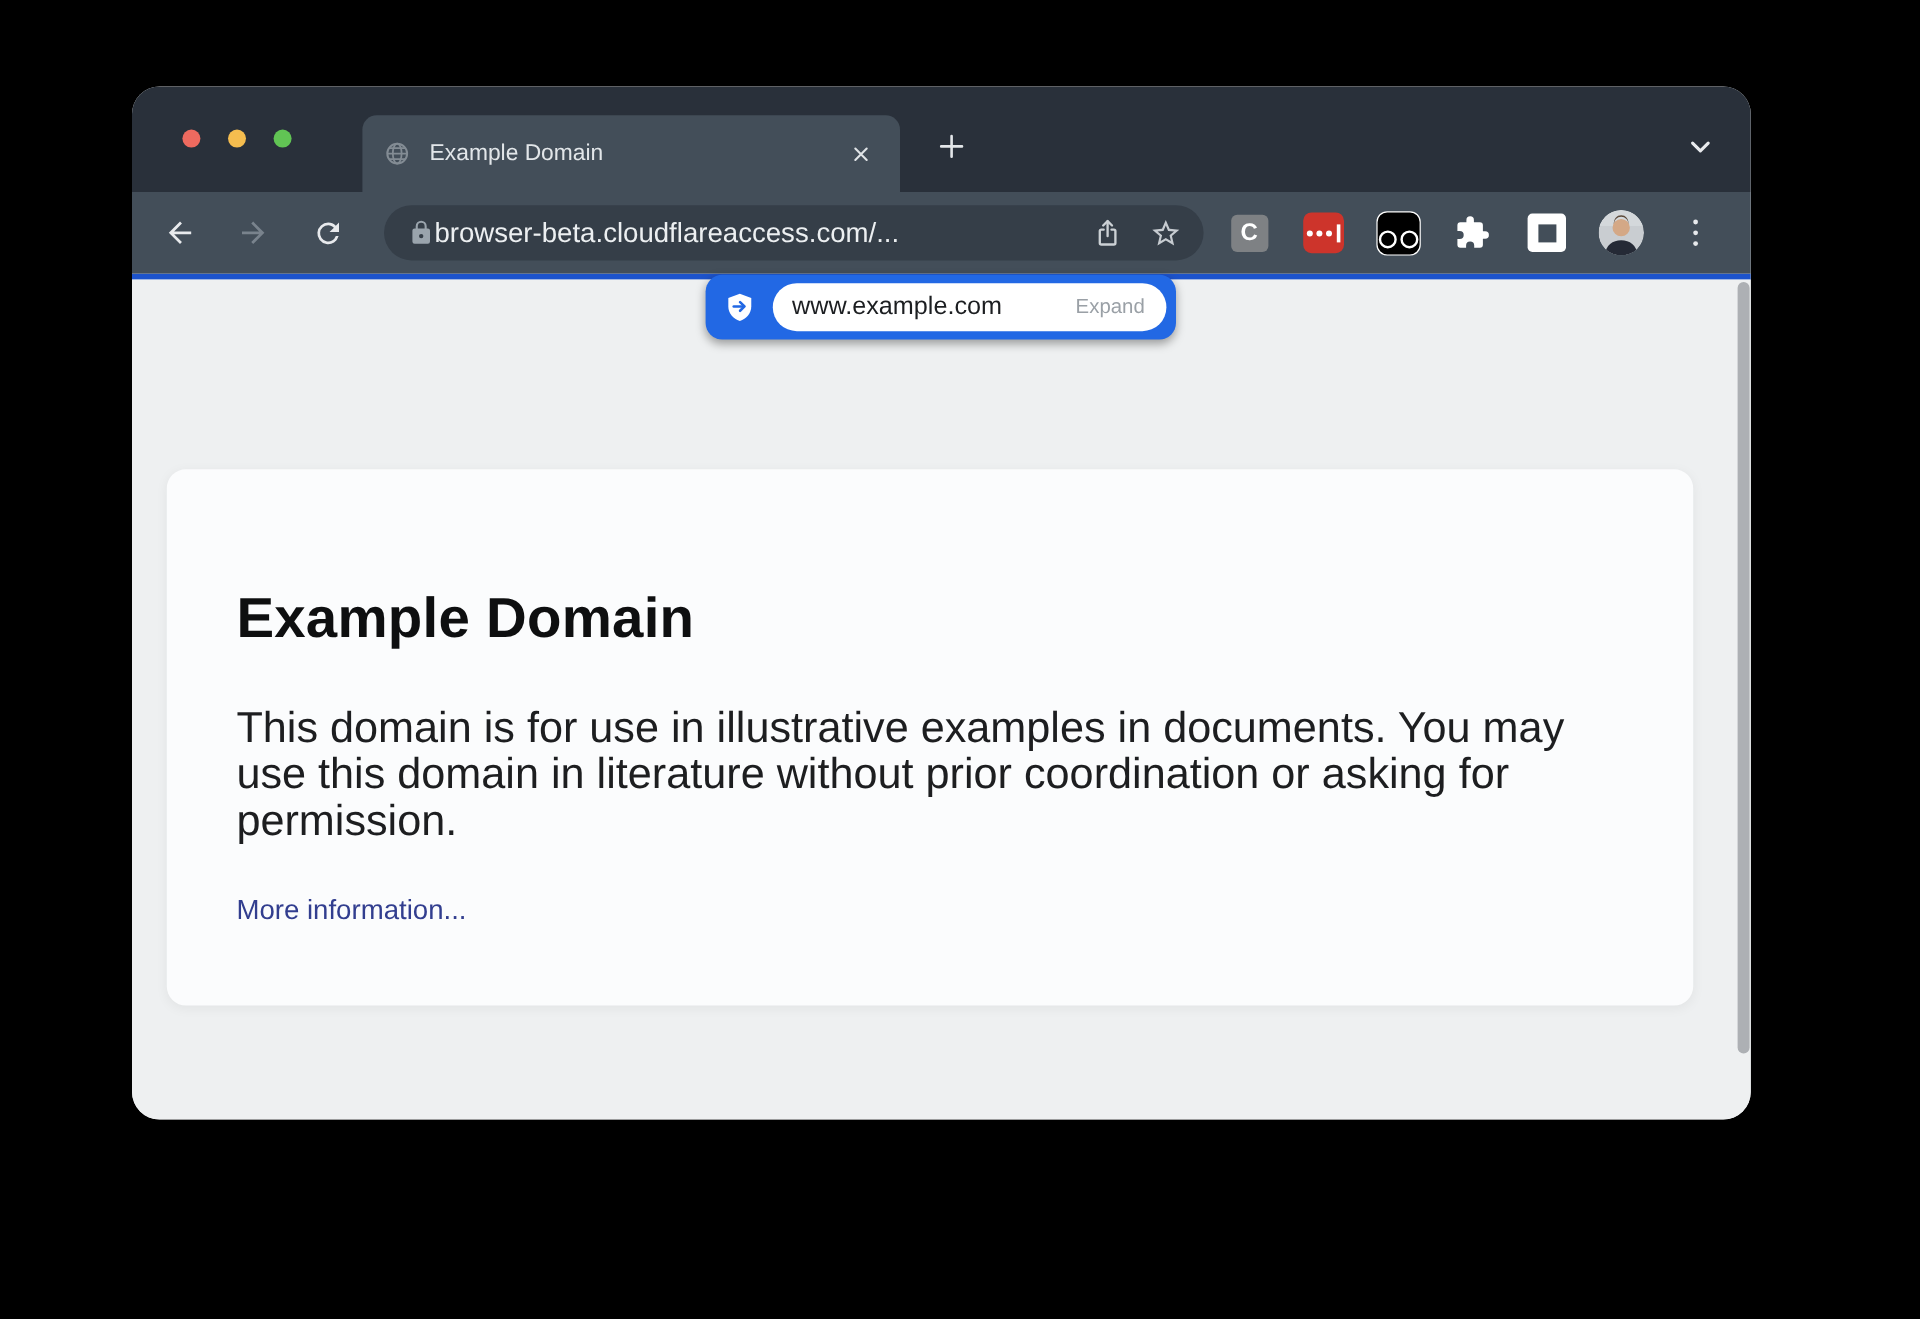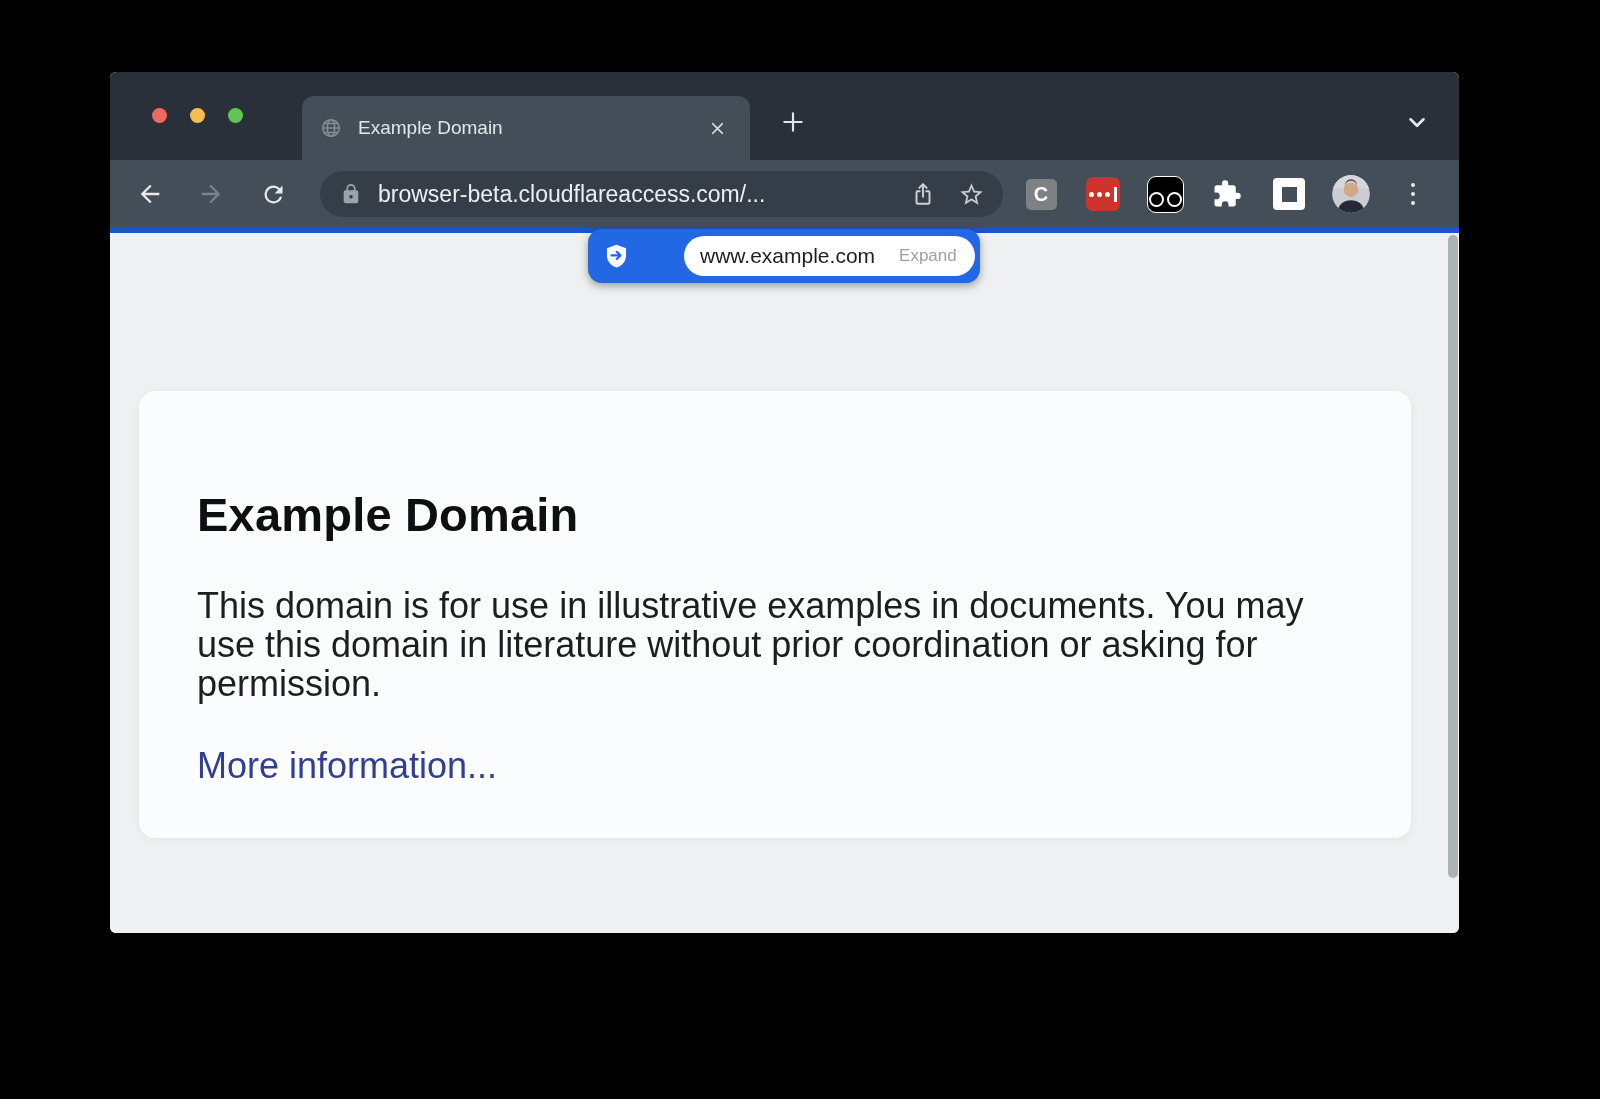--- a/index.html
+++ b/index.html
@@ -4,21 +4,21 @@
 <style>
   html,body{margin:0;padding:0;}
   body{
     width:1600px;height:1099px;background:#000;
     font-family:"Liberation Sans", sans-serif;
     position:relative;overflow:hidden;
     -webkit-font-smoothing:antialiased;
   }
   .window{
     position:absolute;left:110px;top:72px;width:1349px;height:861px;
-    border-radius:6px;overflow:hidden;background:#eef0f1;
+    border-radius:23px;overflow:hidden;background:#eef0f1;
   }
   
   .tabstrip{position:relative;height:88px;background:#29303a;}
   .traffic{position:absolute;top:36px;width:15px;height:15px;border-radius:50%;}
   .t-red{left:42px;background:#ee6a5f;}
   .t-yellow{left:80px;background:#f5bd4f;}
   .t-green{left:118px;background:#61c454;}
   .tab{
     position:absolute;left:192px;top:24px;width:448px;height:64px;
     background:#434e59;border-radius:12px 12px 0 0;
@@ -36,21 +36,21 @@
   .toolbar{position:relative;height:68px;background:#434e59;}
   .nav-btn{position:absolute;top:17px;width:34px;height:34px;display:flex;align-items:center;justify-content:center;border-radius:50%;cursor:pointer;}
   .nav-back{left:23px;}
   .nav-fwd{left:84px;}
   .nav-reload{left:146px;}
   .omnibox{
     position:absolute;left:210px;top:11px;width:683px;height:46px;border-radius:23px;
     background:#353e48;display:flex;align-items:center;
   }
   .omni-lock{margin-left:20px;width:22px;height:22px;flex:none;}
-  .omni-url{margin-left:16px;color:#eceff1;font-size:23px;flex:1;white-space:nowrap;overflow:hidden;}
+  .omni-url{color:#eceff1;font-size:23px;flex:1;white-space:nowrap;overflow:hidden;}
   .omni-btn{width:40px;height:40px;flex:none;display:flex;align-items:center;justify-content:center;border-radius:50%;cursor:pointer;}
   .omni-btn.share{margin-right:8px;}
   .omni-btn.star{margin-right:12px;}
   .ext-row{position:absolute;left:912px;top:0;height:68px;display:flex;align-items:center;gap:24px;}
   .ext{width:38px;height:38px;display:flex;align-items:center;justify-content:center;cursor:pointer;}
   .ext-c{width:31px;height:31px;border-radius:5px;background:#7e8184;display:flex;align-items:center;justify-content:center;
          color:#fff;font-size:20px;font-weight:bold;}
   .ext-lp{width:34px;height:34px;border-radius:7px;background:#cd342b;display:flex;align-items:center;justify-content:center;gap:3px;}
   .ext-lp .dot{width:5px;height:5px;border-radius:50%;background:#fff;}
   .ext-lp .bar{width:2.5px;height:15px;background:#fff;margin-left:1px;}
@@ -61,40 +61,40 @@
   .ext-sq .hole{width:15px;height:15px;background:#434e59;}
   .avatar{width:38px;height:38px;border-radius:50%;overflow:hidden;}
   .menu-dots{display:flex;flex-direction:column;gap:4.5px;align-items:center;cursor:pointer;}
   .menu-dots .dot{width:4.5px;height:4.5px;border-radius:50%;background:#e8eaed;}
   
   .blue-line{height:5px;background:#1d53cb;}
   
   .iso-pill{
     position:absolute;left:478px;top:157px;width:392px;height:54px;
     background:#2268e4;border-radius:14px;display:flex;align-items:center;
-    box-shadow:0 3px 8px rgba(0,0,0,.35);z-index:5;gap:40px;
+    box-shadow:0 3px 8px rgba(0,0,0,.35);z-index:5;
   }
   .iso-shield{margin-left:15px;width:27px;height:27px;flex:none;}
   .iso-inner{
     margin:0 8px 0 14px;flex:1;height:40px;background:#fff;border-radius:20px;
     display:flex;align-items:center;
   }
   .iso-host{margin-left:16px;font-size:21px;color:#1c1e21;flex:1;}
   .iso-expand{margin-right:18px;font-size:17px;color:#9aa0a6;cursor:pointer;margin-left:24px;}
   
   .content{position:relative;height:700px;background:#eef0f1;}
   .card{
     position:absolute;left:29px;top:158px;width:1272px;height:447px;
     background:#fbfcfd;border-radius:16px;box-shadow:0 2px 10px rgba(0,0,0,.05);
     padding:0;box-sizing:border-box;
   }
   .card-inner{padding:96px 70px 0 58px;}
   .page-h1{margin:0;font-size:47px;font-weight:bold;color:#0e0f10;letter-spacing:.2px;}
   .page-p{margin:44px 0 0 0;font-size:36px;line-height:39px;color:#1d1e20;max-width:1150px;}
-  .page-link{display:inline-block;margin-top:42px;font-size:36px;color:#323e8f;text-decoration:none;cursor:pointer;}
+  .page-link{display:inline-block;margin-top:42px;font-size:23px;color:#323e8f;text-decoration:none;cursor:pointer;}
   .scroll-thumb{
     position:absolute;right:1px;top:2px;width:10px;height:643px;
     background:#adb0b4;border-radius:5px;cursor:pointer;
   }
 </style>
 </head>
 <body>
 
 <div class="window">
 

